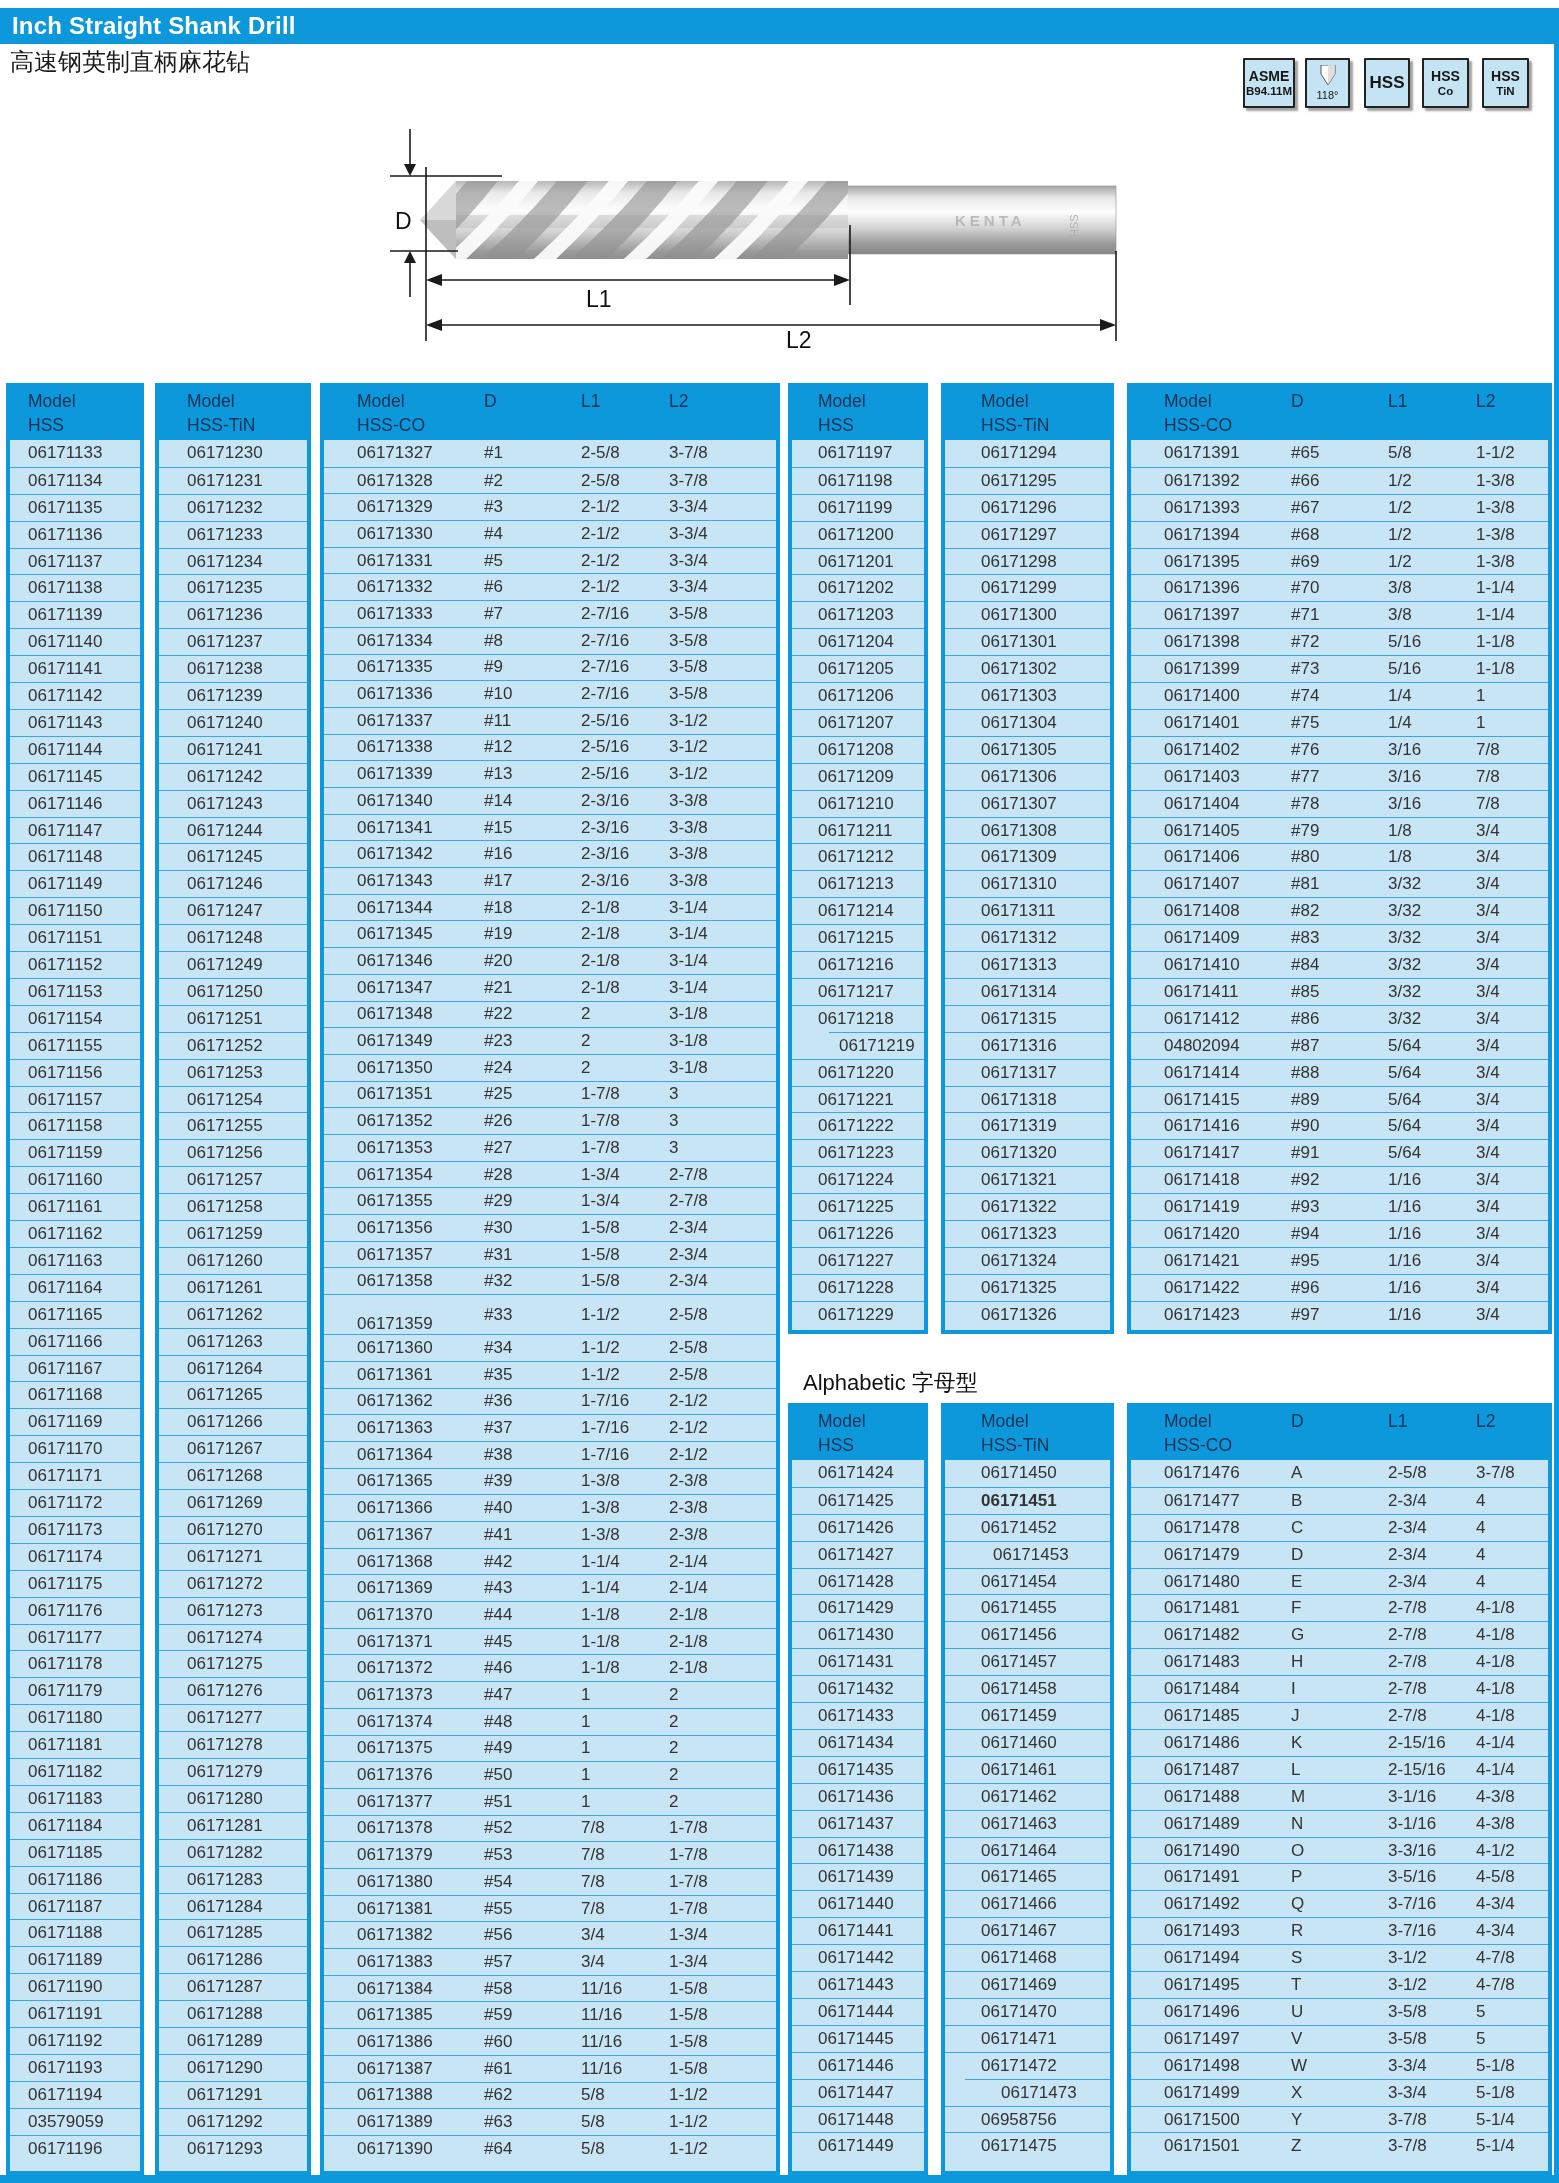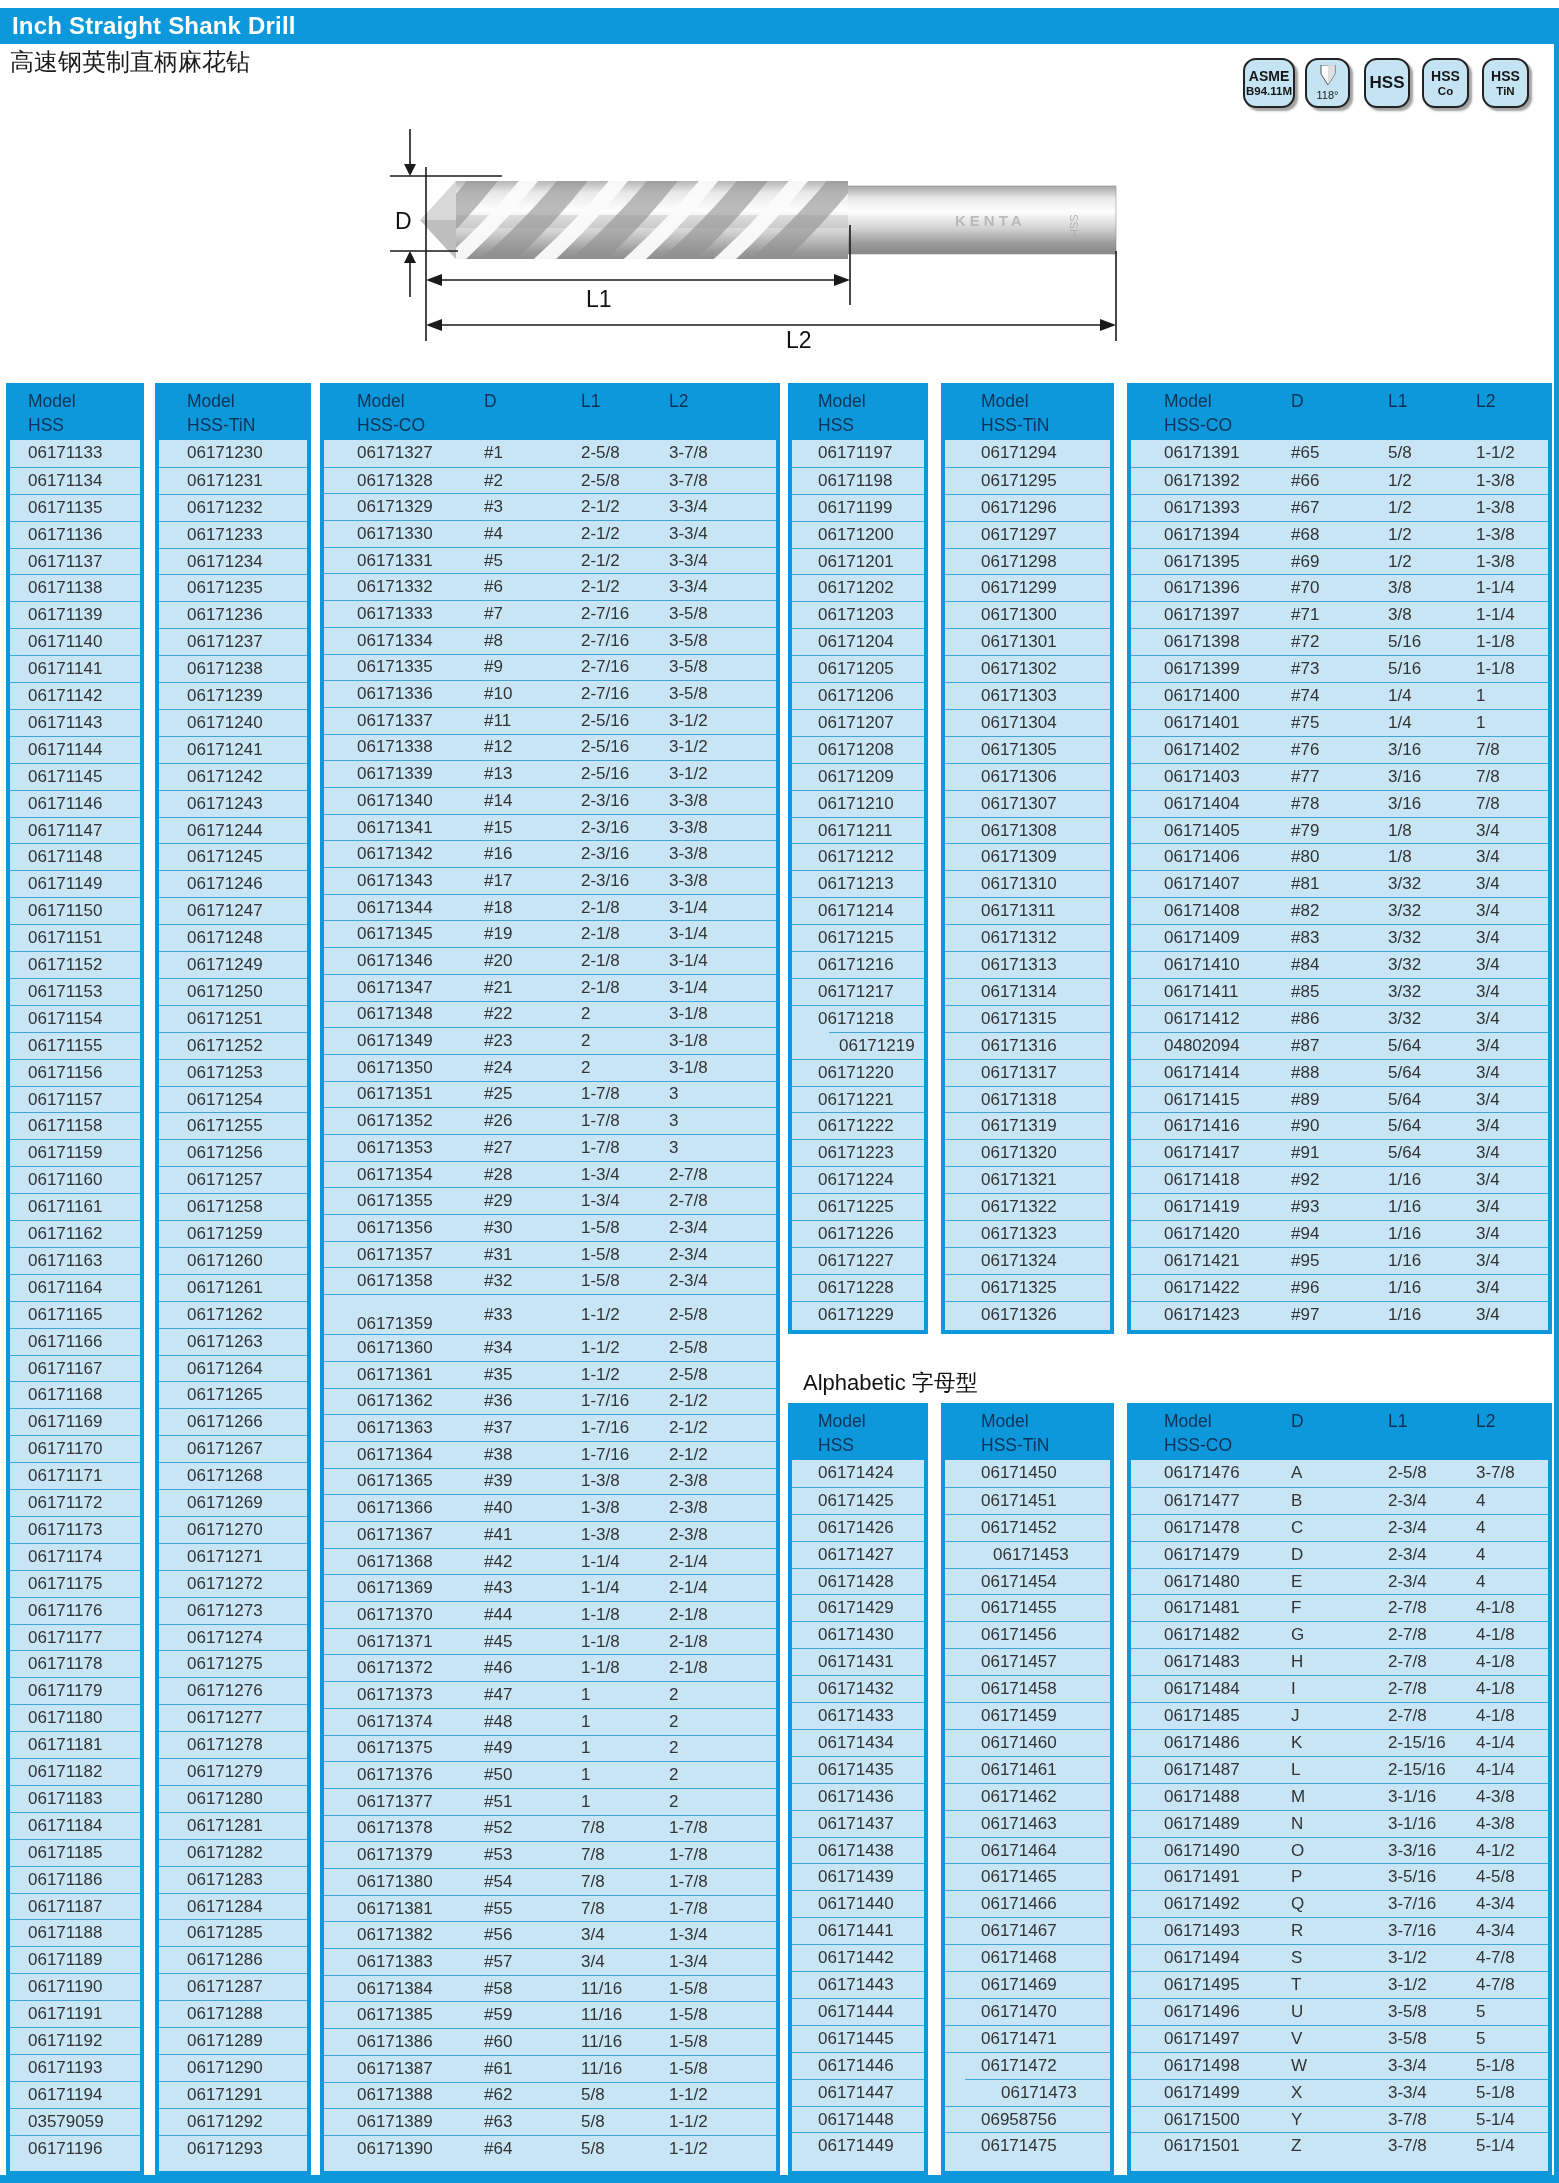--- a/index.html
+++ b/index.html
@@ -9,21 +9,21 @@
   *{box-sizing:border-box;margin:0;padding:0}
   html,body{width:1559px;height:2183px}
   body{position:relative;background:#ffffff;overflow:hidden;
        font-family:"Liberation Sans",sans-serif;-webkit-font-smoothing:antialiased}
   .titlebar{position:absolute;left:0;top:8px;width:1559px;height:36px;background:var(--blue);
             display:flex;align-items:center;padding-left:12px}
   .titlebar span{color:#fff;font-size:24px;font-weight:bold;letter-spacing:.2px}
   .subtitle{position:absolute;left:10px;top:46px;font-size:24px;color:#1a1a1a}
   .badges{position:absolute;left:0;top:0}
   .badge{position:absolute;top:58px;height:50px;background:var(--badgebg);
-         border:2px solid #222;border-radius:13px;box-shadow:3px 3px 2px rgba(70,70,70,.5);
+         border:2px solid #222;border-radius:1px;box-shadow:3px 3px 2px rgba(70,70,70,.5);
          display:flex;flex-direction:column;align-items:center;justify-content:center;
          color:#151515;text-align:center;line-height:1.05}
   .badge .b1{font-size:14px;font-weight:600}
   .badge .b2{font-size:11.5px;font-weight:600;margin-top:2px}
   .badge.single .b1{font-size:17px}
   .badge .angle-label{font-size:11px;margin-top:1px}
   .diagram{position:absolute;left:390px;top:115px;width:740px;height:235px}
   .alpha-label{position:absolute;left:803px;top:1368px;font-size:22px;color:#111}
   .blk{position:absolute;background:var(--rowbg);
        border-left:4px solid var(--blue);border-right:4px solid var(--blue);
@@ -1470,21 +1470,21 @@
       <div class="bhead" style="padding-left: 36px;">
         <div class="hcell">
           <div class="hline">Model</div>
           <div class="hline">HSS-TiN</div>
         </div>
       </div>
       <div class="rows" style="height: 699.4px; grid-template-rows: repeat(26, 1fr);">
         <div class="row" style="padding-left: 36px;">
           <span class="cell">06171450</span>
         </div>
-        <div class="row" style="padding-left: 36px;">
+        <div class="row" style="padding-left: 36px; font-weight: bold;">
           <span class="cell">06171451</span>
         </div>
         <div class="row" style="padding-left: 36px;">
           <span class="cell">06171452</span>
         </div>
         <div class="row" style="padding-left: 48px;">
           <span class="cell">06171453</span>
         </div>
         <div class="row" style="padding-left: 36px;">
           <span class="cell">06171454</span>

